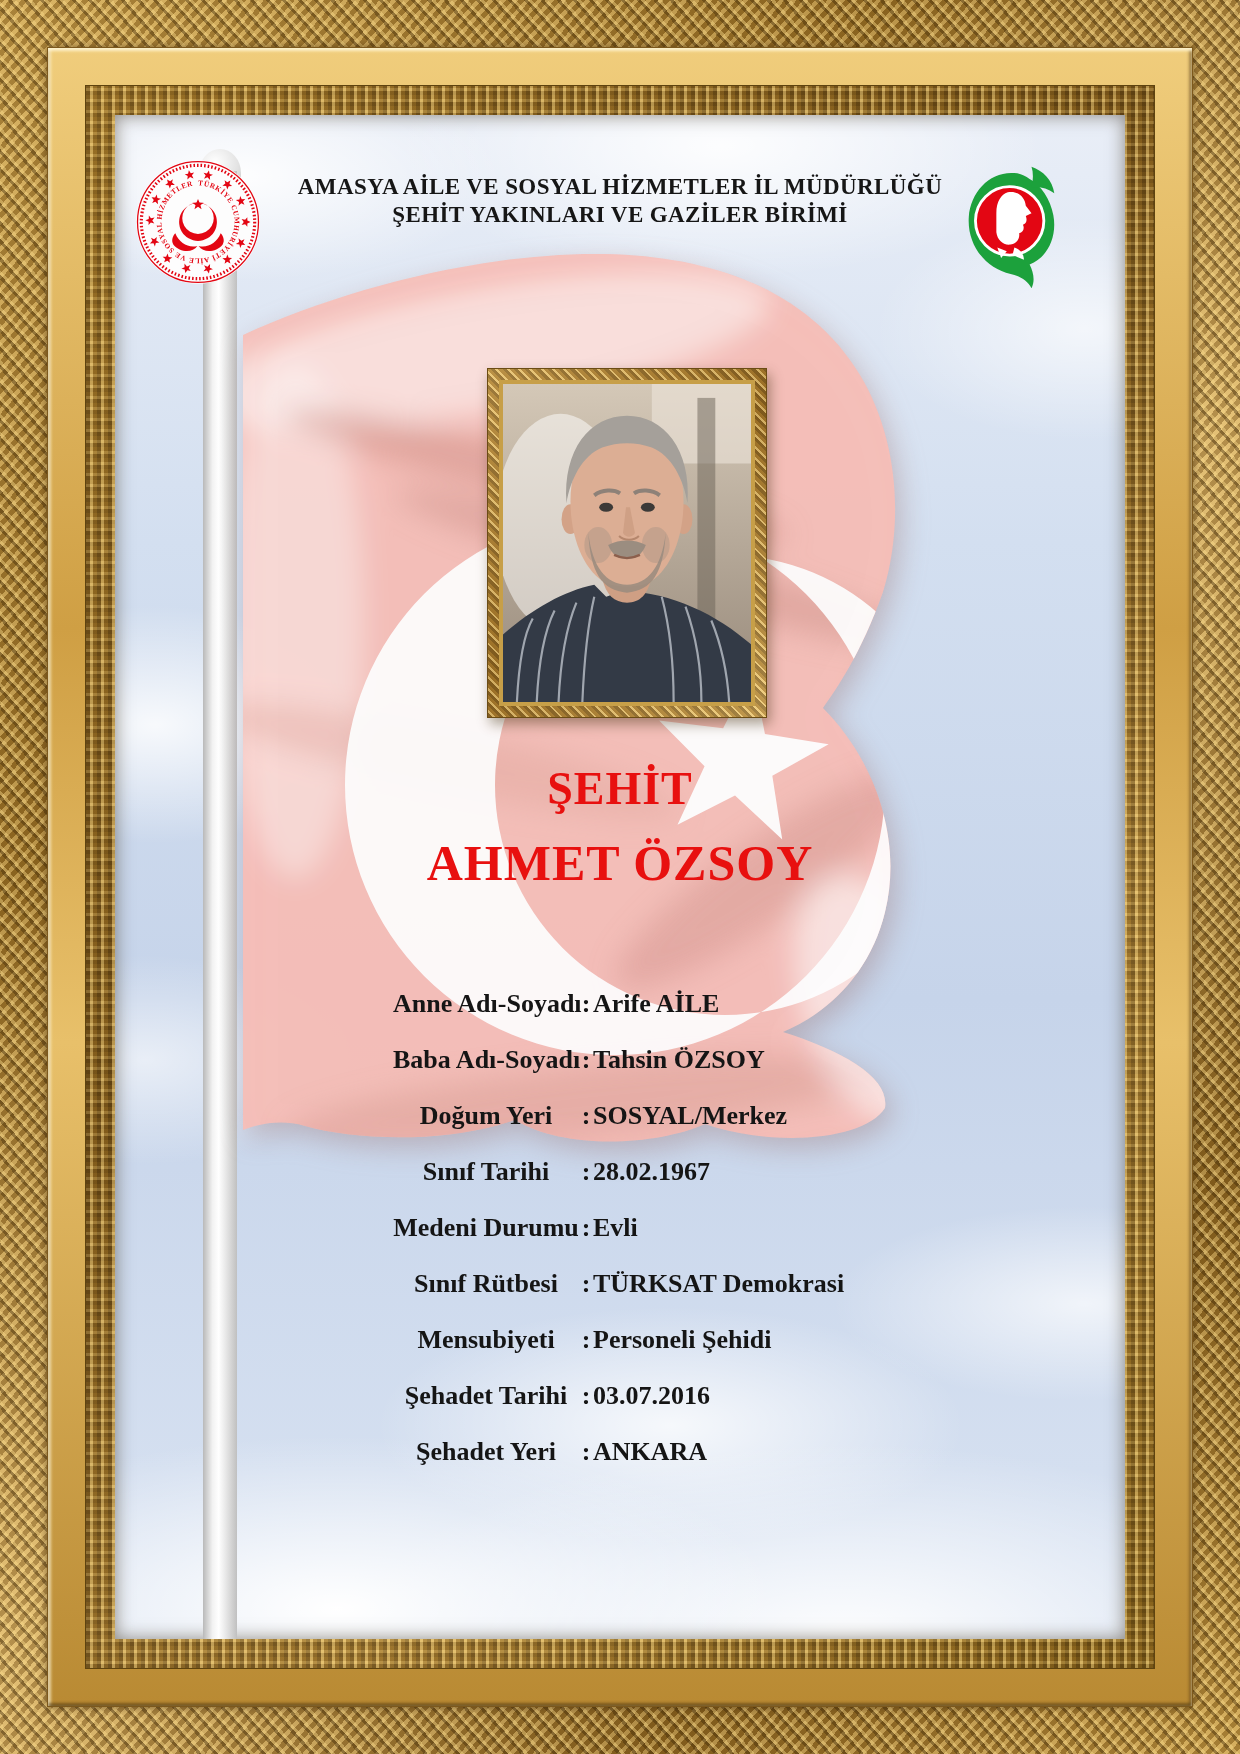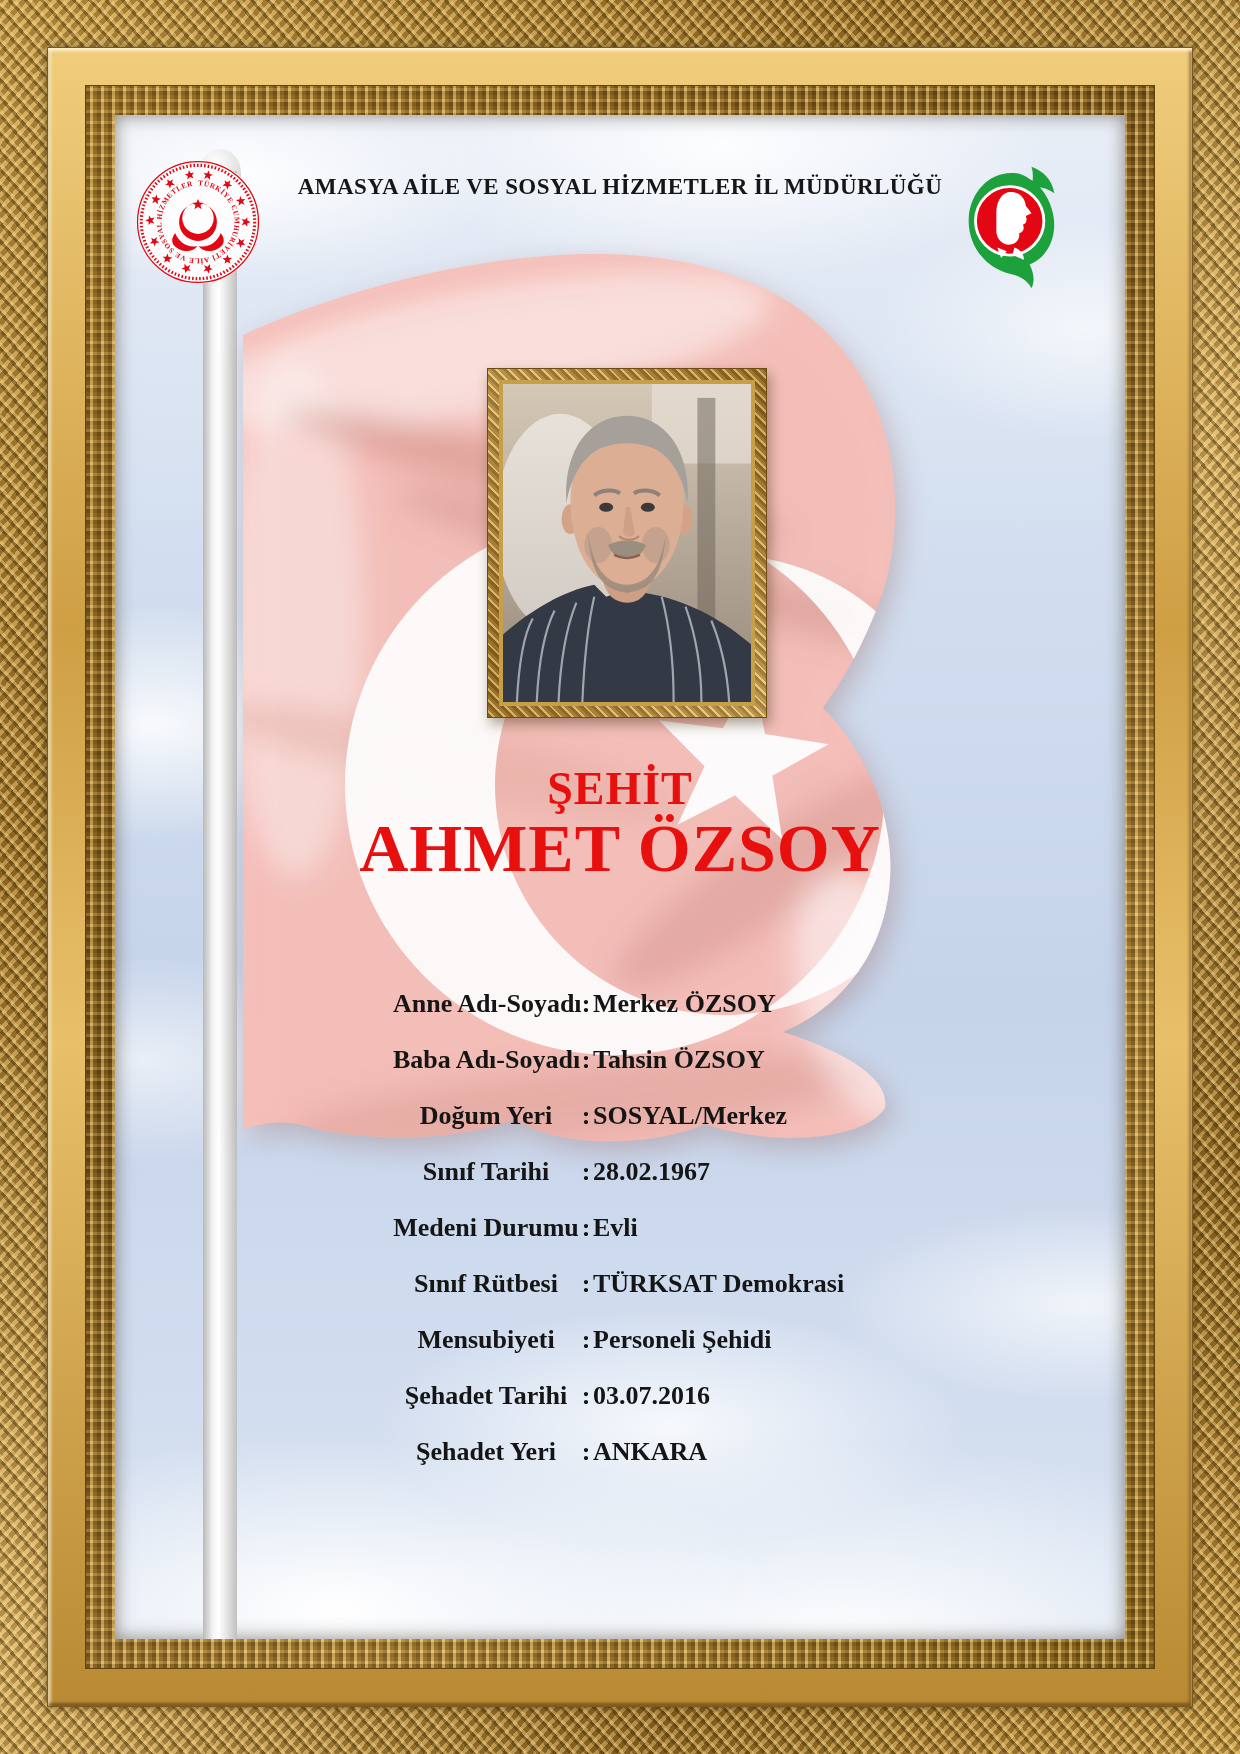--- a/index.html
+++ b/index.html
@@ -66,21 +66,21 @@
       linear-gradient(135deg,#d9b060,#a3762a 50%,#e3bd6e);
     box-shadow:3px 6px 12px rgba(70,50,20,.45);}
   .photo-lip{width:100%;height:100%;box-sizing:border-box;border:4px solid #c79f48;
     box-shadow:inset 0 0 0 2px rgba(80,55,12,.8);background:#231f1a;}
   .photo-lip svg{display:block;width:100%;height:100%;}
 
   
   .title{position:absolute;left:0;top:648px;width:100%;z-index:4;text-align:center;
     color:#e8100f;font-weight:bold;}
   .title-l1{font-size:46px;line-height:52px;letter-spacing:1px;}
-  .title-l2{font-size:68px;line-height:56px;letter-spacing:1px;margin-top:5px;}
+  .title-l2{font-size:50px;line-height:56px;letter-spacing:1px;margin-top:20px;}
 
   
   .details{position:absolute;left:278px;top:874px;z-index:4;
     font-weight:bold;font-size:26px;color:#151515;text-align:center;}
   .row{display:flex;height:27px;margin-bottom:29px;white-space:nowrap;align-items:baseline;}
   .lbl{width:186px;flex:0 0 186px;}
   .sep{width:14px;flex:0 0 14px;}
 </style>
 </head>
 <body>
@@ -124,20 +124,21 @@
       <g clip-path="url(#flagclip)">
         <path fill="#ffffff" opacity="0.93" fill-rule="evenodd" d="M110,545 a270,270 0 1,0 540,0 a270,270 0 1,0 -540,0 Z
              M260,545 a230,230 0 1,0 460,0 a230,230 0 1,0 -460,0 Z"></path>
         <polygon fill="#ffffff" opacity="0.95" transform="translate(505,520) rotate(-10)" points="90,0 29.1,21.2 27.8,85.6 -11.1,34.2 -72.8,52.9 -36,0 -72.8,-52.9 -11.1,-34.2 27.8,-85.6 29.1,-21.2"></polygon>
       </g>
     </g>
   </svg>
 
   <div class="header">
     <div>AMASYA AİLE VE SOSYAL HİZMETLER İL MÜDÜRLÜĞÜ</div>
+    <div>ŞEHİT YAKINLARI VE GAZİLER BİRİMİ</div>
   </div>
 
   <svg class="seal" viewBox="0 0 200 200">
     <defs>
       <path id="star5" d="M0,-7.5 L2.2,-2.3 L7.6,-2.3 L3.4,1.2 L4.9,6.8 L0,3.4 L-4.9,6.8 L-3.4,1.2 L-7.6,-2.3 L-2.2,-2.3 Z"></path>
       <path id="sealring" d="M100,42 a58,58 0 1,1 -0.01,0" fill="none"></path>
     </defs>
     <circle cx="100" cy="100" r="98" fill="#fdfdfd"></circle>
     <circle cx="100" cy="100" r="96" fill="none" stroke="#e30613" stroke-width="2"></circle>
     <circle cx="100" cy="100" r="90" fill="none" stroke="#e30613" stroke-width="5" stroke-dasharray="2.5,3.2"></circle>
@@ -229,21 +230,21 @@
 
   <div class="title">
     <div class="title-l1">ŞEHİT</div>
     <div class="title-l2">AHMET ÖZSOY</div>
   </div>
 
   <div class="details">
     <div class="row">
       <span class="lbl">Anne Adı-Soyadı</span>
         <span class="sep">:</span>
-        <span class="val">Merkez ÖZSOY</span>
+        <span class="val">Arife AİLE</span>
     </div>
     <div class="row">
       <span class="lbl">Baba Adı-Soyadı</span>
         <span class="sep">:</span>
         <span class="val">Tahsin ÖZSOY</span>
     </div>
     <div class="row">
       <span class="lbl">Doğum Yeri</span>
         <span class="sep">:</span>
         <span class="val">SOSYAL/Merkez</span>

